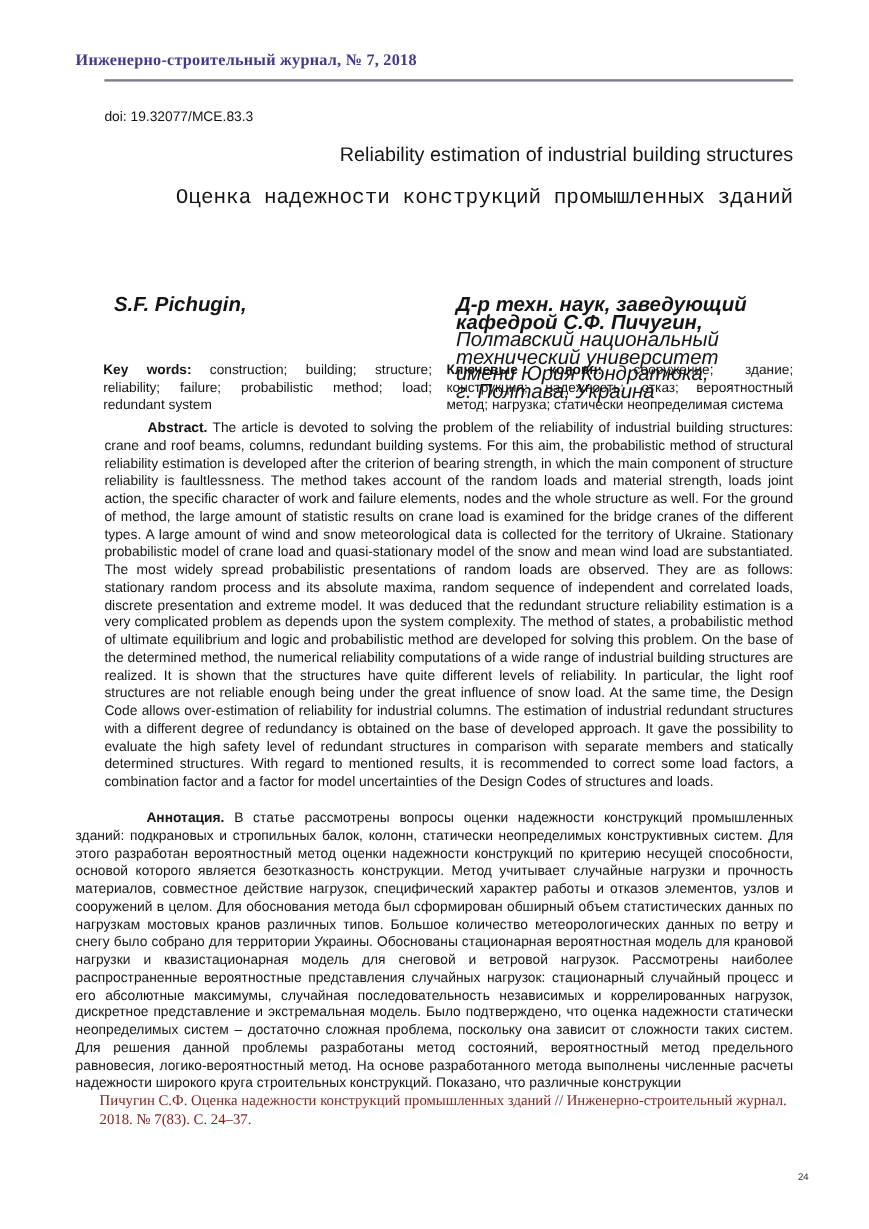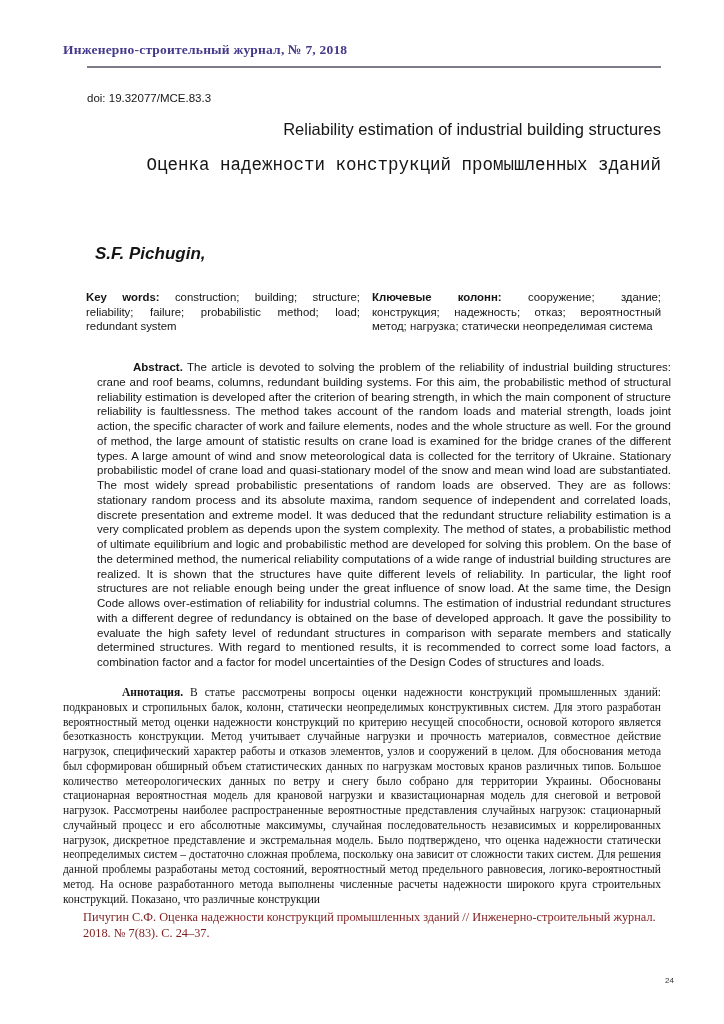--- a/index.html
+++ b/index.html
@@ -49,37 +49,37 @@
     font-style: italic;
     margin-top: 48px;
   }
   .authors-left  { padding-left: 9px; }
   .authors-right { padding-left: 8px; }
   .authors-left .author-name, .authors-left .author-affil  { max-width: 252px; }
   .authors-right .author-name, .authors-right .author-affil { max-width: 272px; }
   .author-name { font-weight: bold; }
   .keywords {
     position: absolute;
-    top: 290px; left: 86px; width: 575px;
+    top: 302px; left: 86px; width: 575px;
     display: grid;
     grid-template-columns: 286px 289px;
     font-size: 11.4px;
     line-height: 14.7px;
   }
   .kw { margin: 0; text-align: justify; }
   .kw-left { padding-right: 12px; }
   .body-par {
     position: absolute;
-    margin: 10px;
+    margin: 0;
     font-size: 11.5px;
     line-height: 14.75px;
     text-align: justify;
   }
   .abstract-par   { top: 350px; left: 87px; width: 574px; text-indent: 36px; }
-  .annotation-par { top: 675px; left: 53px; width: 598px; text-indent: 59px; font-family: Liberation Serif, serif; }
+  .annotation-par { top: 675px; left: 63px; width: 598px; text-indent: 59px; }
   .footer-citation {
     position: absolute;
     top: 910px; left: 83px; width: 582px;
     font-family: "Liberation Serif", serif;
     font-size: 12.3px;
     line-height: 15.5px;
     color: #7f1d1d;
   }
   .page-number {
     position: absolute;
@@ -100,20 +100,25 @@
   <div class="doi">doi: 19.32077/MCE.83.3</div>
 
   <h1 class="title-en">Reliability estimation of industrial building structures</h1>
 
   <h2 class="title-ru">Оценка надежности конструкций промышленных зданий</h2>
 
   <div class="authors">
     <div class="authors-left">
       <div class="author-name">S.F. Pichugin,</div>
     </div>
+    <div class="authors-right">
+      <div class="author-name">Д-р техн. наук, заведующий кафедрой С.Ф. Пичугин,</div>
+      <div class="author-affil">Полтавский национальный технический университет имени Юрия Кондратюка,</div>
+      <div class="author-affil">г. Полтава, Украина</div>
+    </div>
   </div>
 
   <div class="keywords">
     <p class="kw kw-left"><b>Key words:</b> <span>construction; building; structure; reliability; failure; probabilistic method; load; redundant system</span></p>
     <p class="kw kw-right"><b>Ключевые колонн:</b> <span>сооружение; здание; конструкция; надежность; отказ; вероятностный метод; нагрузка; статически неопределимая система</span></p>
   </div>
 
   <p class="body-par abstract-par"><b>Abstract.</b> <span>The article is devoted to solving the problem of the reliability of industrial building structures: crane and roof beams, columns, redundant building systems. For this aim, the probabilistic method of structural reliability estimation is developed after the criterion of bearing strength, in which the main component of structure reliability is faultlessness. The method takes account of the random loads and material strength, loads joint action, the specific character of work and failure elements, nodes and the whole structure as well. For the ground of method, the large amount of statistic results on crane load is examined for the bridge cranes of the different types. A large amount of wind and snow meteorological data is collected for the territory of Ukraine. Stationary probabilistic model of crane load and quasi-stationary model of the snow and mean wind load are substantiated. The most widely spread probabilistic presentations of random loads are observed. They are as follows: stationary random process and its absolute maxima, random sequence of independent and correlated loads, discrete presentation and extreme model. It was deduced that the redundant structure reliability estimation is a very complicated problem as depends upon the system complexity. The method of states, a probabilistic method of ultimate equilibrium and logic and probabilistic method are developed for solving this problem. On the base of the determined method, the numerical reliability computations of a wide range of industrial building structures are realized. It is shown that the structures have quite different levels of reliability. In particular, the light roof structures are not reliable enough being under the great influence of snow load. At the same time, the Design Code allows over-estimation of reliability for industrial columns. The estimation of industrial redundant structures with a different degree of redundancy is obtained on the base of developed approach. It gave the possibility to evaluate the high safety level of redundant structures in comparison with separate members and statically determined structures. With regard to mentioned results, it is recommended to correct some load factors, a combination factor and a factor for model uncertainties of the Design Codes of structures and loads.</span></p>
 
   <p class="body-par annotation-par"><b>Аннотация.</b> <span>В статье рассмотрены вопросы оценки надежности конструкций промышленных зданий: подкрановых и стропильных балок, колонн, статически неопределимых конструктивных систем. Для этого разработан вероятностный метод оценки надежности конструкций по критерию несущей способности, основой которого является безотказность конструкции. Метод учитывает случайные нагрузки и прочность материалов, совместное действие нагрузок, специфический характер работы и отказов элементов, узлов и сооружений в целом. Для обоснования метода был сформирован обширный объем статистических данных по нагрузкам мостовых кранов различных типов. Большое количество метеорологических данных по ветру и снегу было собрано для территории Украины. Обоснованы стационарная вероятностная модель для крановой нагрузки и квазистационарная модель для снеговой и ветровой нагрузок. Рассмотрены наиболее распространенные вероятностные представления случайных нагрузок: стационарный случайный процесс и его абсолютные максимумы, случайная последовательность независимых и коррелированных нагрузок, дискретное представление и экстремальная модель. Было подтверждено, что оценка надежности статически неопределимых систем – достаточно сложная проблема, поскольку она зависит от сложности таких систем. Для решения данной проблемы разработаны метод состояний, вероятностный метод предельного равновесия, логико-вероятностный метод. На основе разработанного метода выполнены численные расчеты надежности широкого круга строительных конструкций. Показано, что различные конструкции</span></p>

